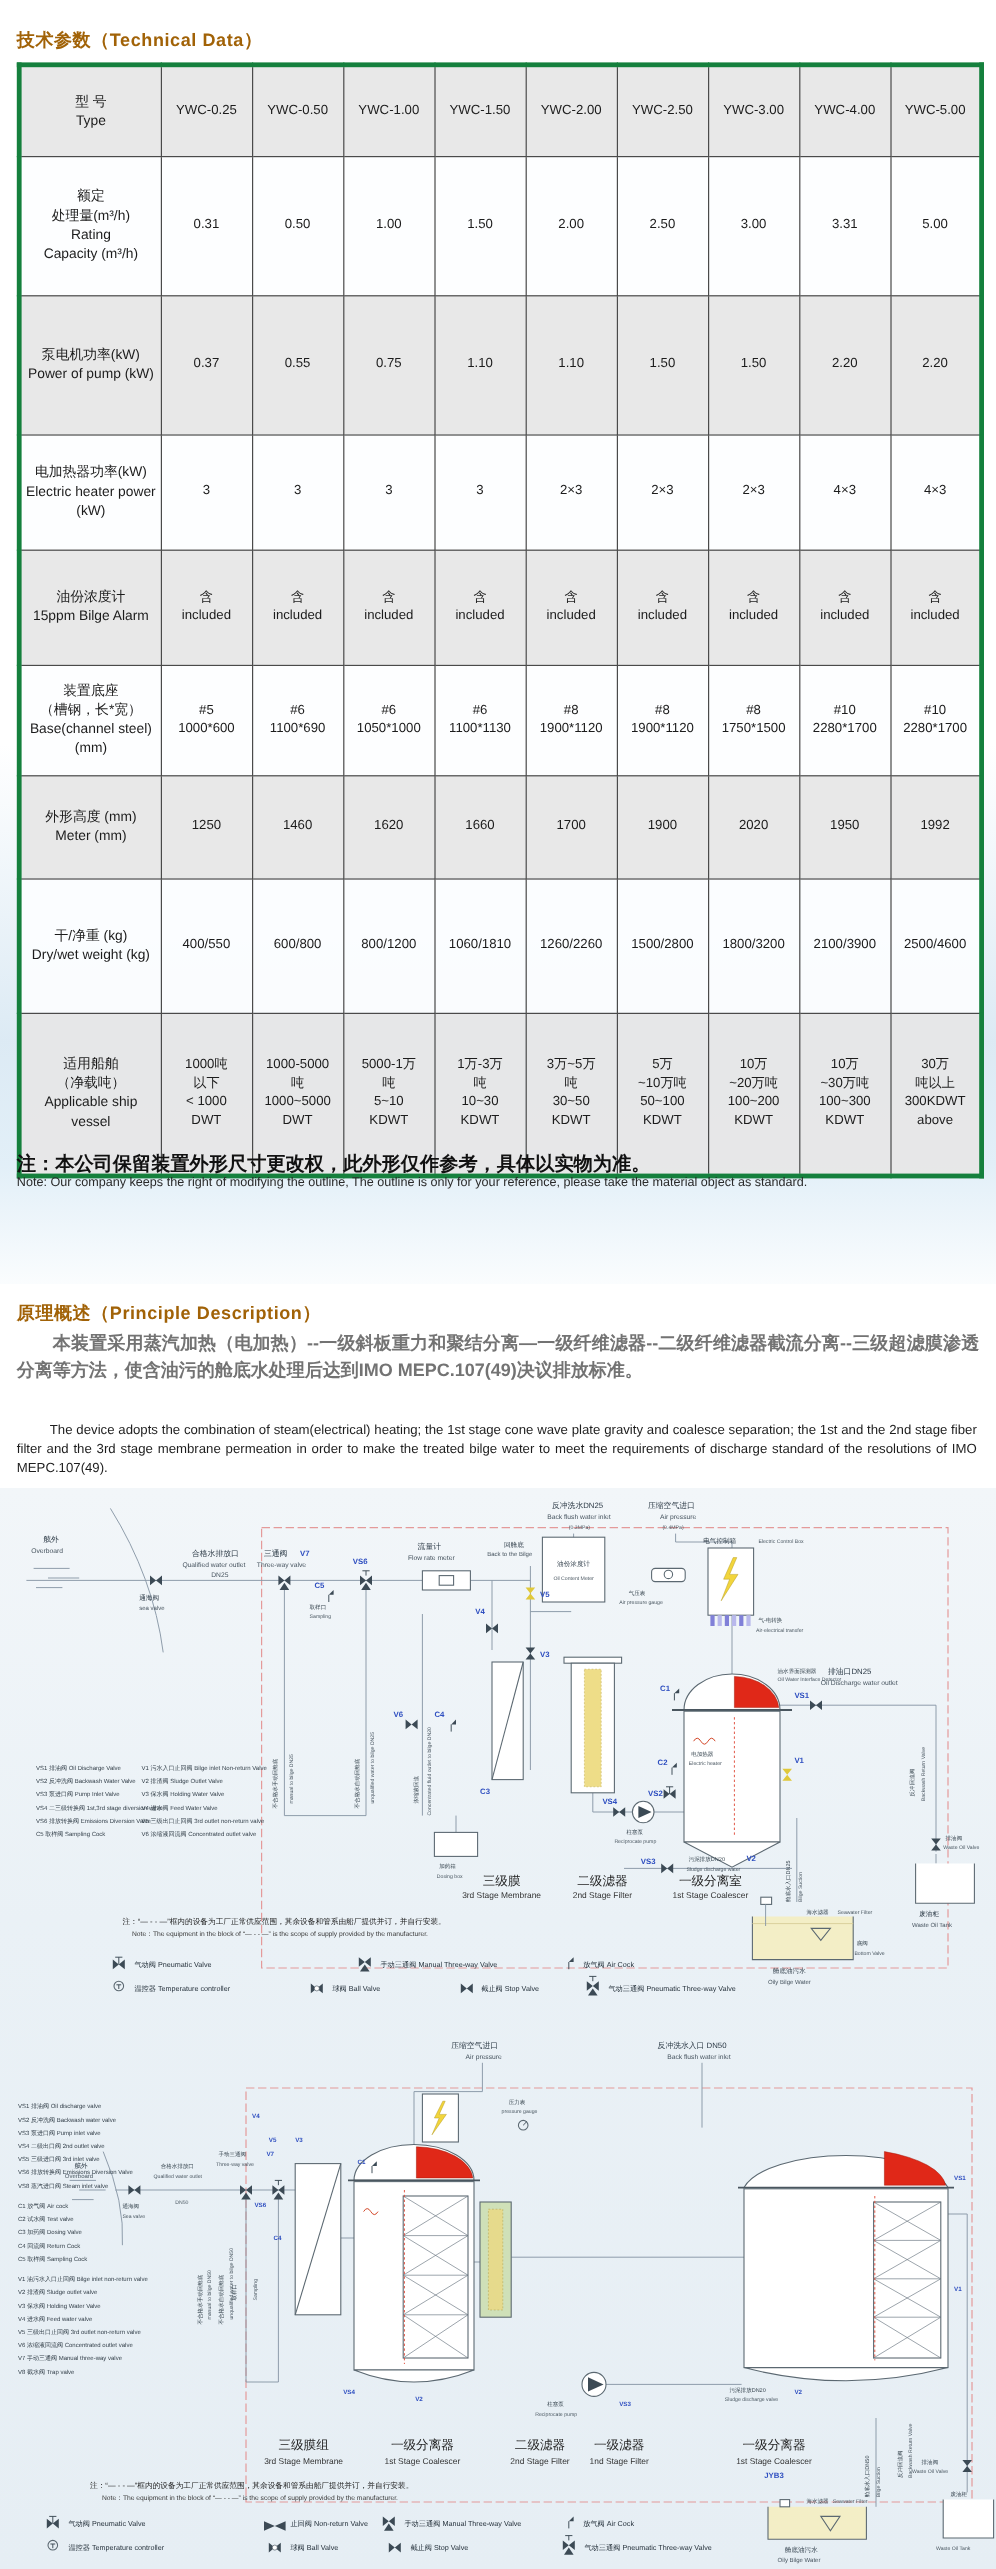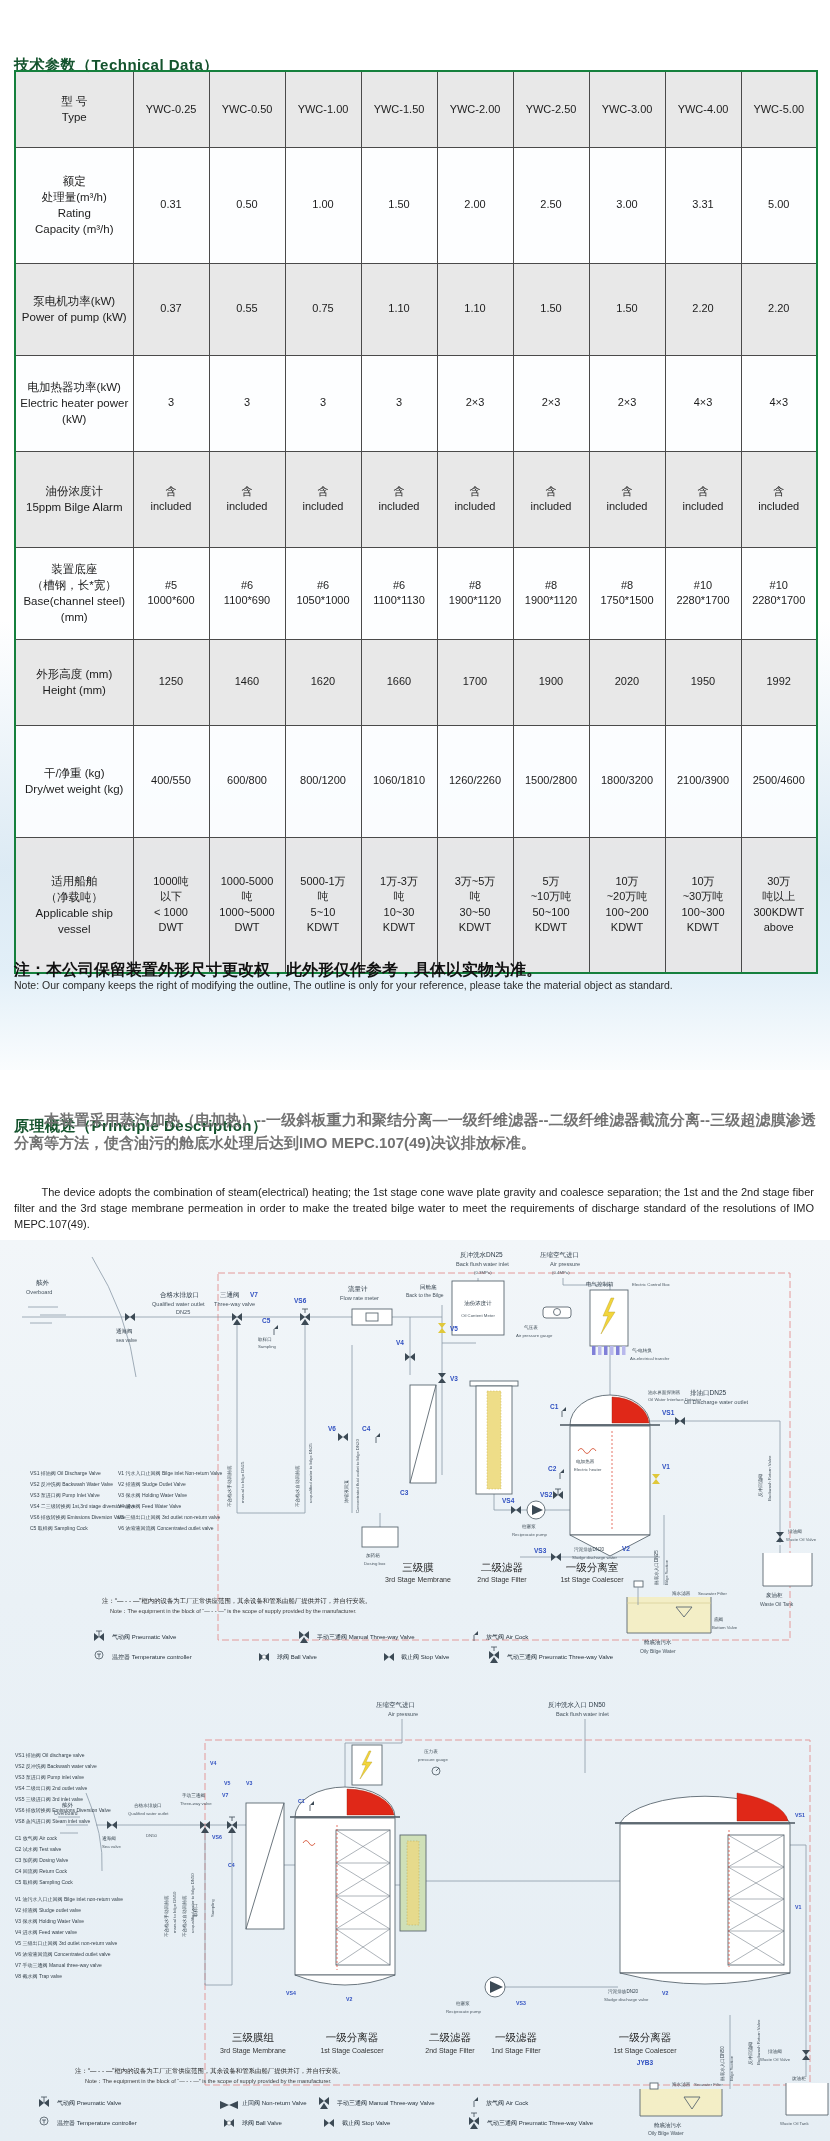--- a/index.html
+++ b/index.html
@@ -2,23 +2,23 @@
 <html><head>
 <meta charset="utf-8">
 <style>
   html,body{margin:0;padding:0;background:#fff;}
   .page{position:relative;width:830px;height:2141px;overflow:hidden;background:#fff;
         font-family:"Liberation Sans","DejaVu Sans",sans-serif;color:#222;}
   .band{position:absolute;left:0;top:620px;width:830px;height:450px;
         background:linear-gradient(180deg,rgba(200,222,240,0) 0%,rgba(168,203,228,.40) 55%,rgba(202,226,242,.55) 78%,rgba(236,245,250,.25) 100%);}
   .dband{position:absolute;left:0;top:1240px;width:830px;height:901px;
         background:linear-gradient(180deg,#f2f6f9 0%,#eaf1f6 40%,#e6eef4 100%);}
-  .sec-title{position:absolute;left:14px;font-size:15px;font-weight:bold;color:#14532d;letter-spacing:.5px;margin-top:32px;}
-  table.spec{position:absolute;left:14px;top:70px;width:804px;border-collapse:collapse;table-layout:fixed;
-        border:2px solid #15803d;}
+  .sec-title{position:absolute;left:14px;font-size:15px;font-weight:bold;color:#a16207;letter-spacing:.5px;}
+  table.spec{position:absolute;left:14px;top:52px;width:804px;border-collapse:collapse;table-layout:fixed;
+        border:4px solid #15803d;}
   table.spec td{border:1px solid #4a4a4a;text-align:center;vertical-align:middle;
         font-size:11px;line-height:1.4;color:#1c1c1c;white-space:pre-line;padding:2px;background:rgba(253,254,255,.88);}
   table.spec tr.g td{background:rgba(231,231,231,.94);}
   table.spec td.lb{font-size:11.5px;}
   .note-zh{position:absolute;left:14px;top:960px;width:800px;font-size:16px;font-weight:600;color:#111;}
   .note-en{position:absolute;left:14px;top:978px;width:796px;font-size:10.5px;color:#2a2a2a;line-height:1.4;}
   .para-zh{position:absolute;left:14px;top:1108px;width:802px;font-size:15px;font-weight:bold;color:#737373;
         line-height:1.55;text-indent:2em;text-align:justify;}
   .para-en{position:absolute;left:14px;top:1185px;width:800px;font-size:11px;color:#1e1e1e;line-height:1.45;
         text-indent:2.5em;text-align:justify;}
@@ -83,21 +83,21 @@
       <td>0.31</td>
       <td>0.50</td>
       <td>1.00</td>
       <td>1.50</td>
       <td>2.00</td>
       <td>2.50</td>
       <td>3.00</td>
       <td>3.31</td>
       <td>5.00</td>
     </tr>
-    <tr class="g" style="height:92px">
+    <tr class="g" style="height:116px">
       <td class="lb">泵电机功率(kW)
 Power of pump (kW)</td>
       <td>0.37</td>
       <td>0.55</td>
       <td>0.75</td>
       <td>1.10</td>
       <td>1.10</td>
       <td>1.50</td>
       <td>1.50</td>
       <td>2.20</td>
@@ -158,21 +158,21 @@
 1900*1120</td>
       <td>#8
 1750*1500</td>
       <td>#10
 2280*1700</td>
       <td>#10
 2280*1700</td>
     </tr>
     <tr class="g" style="height:86px">
       <td class="lb">外形高度 (mm)
-Height (mm)</td>
+Meter (mm)</td>
       <td>1250</td>
       <td>1460</td>
       <td>1620</td>
       <td>1660</td>
       <td>1700</td>
       <td>1900</td>
       <td>2020</td>
       <td>1950</td>
       <td>1992</td>
     </tr>

